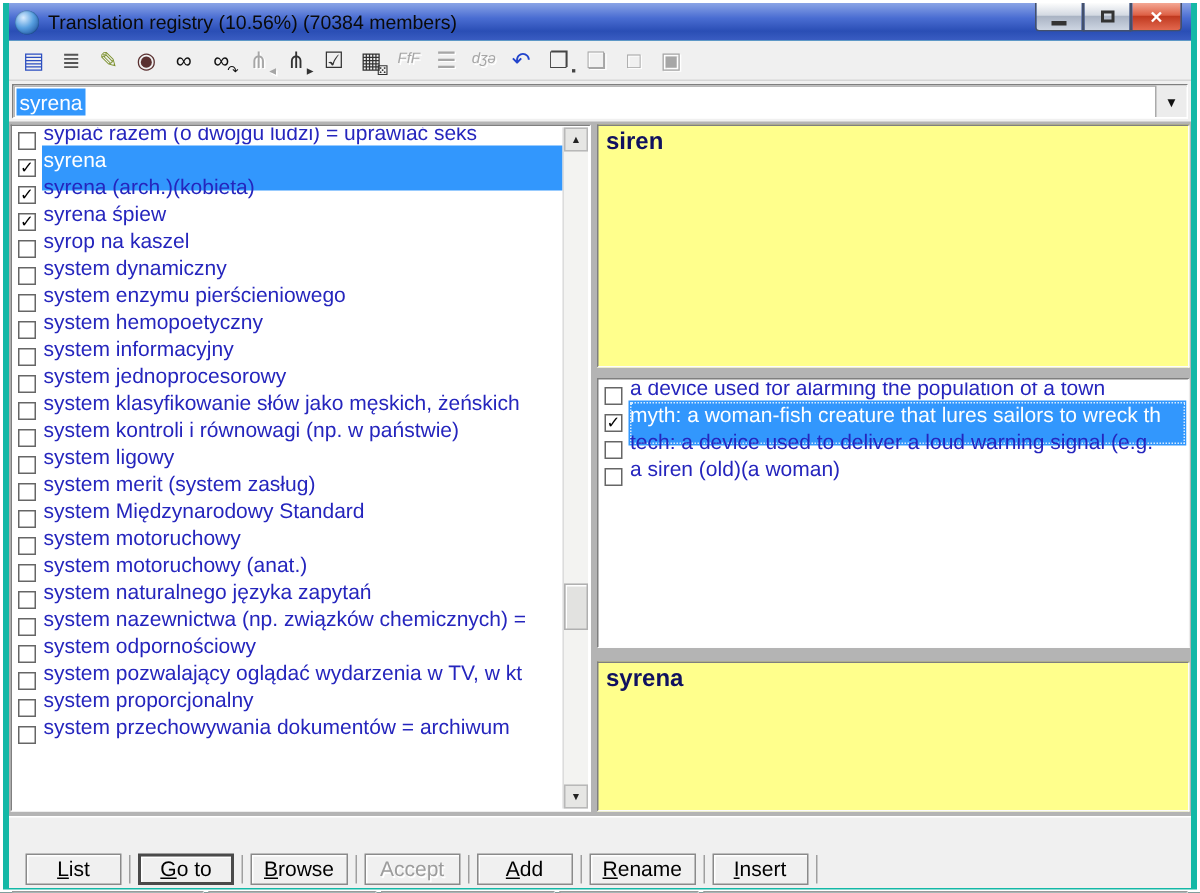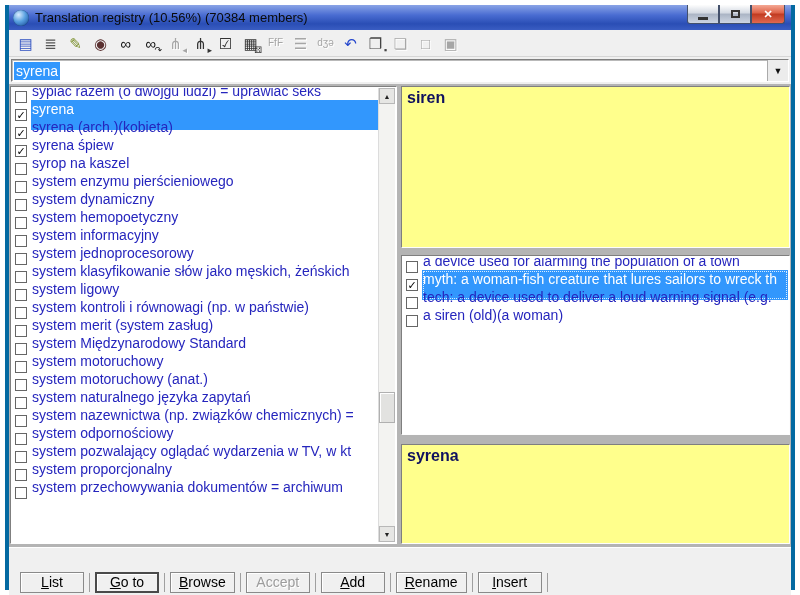--- a/index.html
+++ b/index.html
@@ -1,17 +1,17 @@
 <!DOCTYPE html>
 <html><head>
 <meta charset="utf-8">
 <style>
   html,body{margin:0;padding:0;background:#555;font-family:"Liberation Sans",sans-serif;}
-  .window{width:800px;height:595px;box-sizing:border-box;background:#0369a1;
-          border:5px solid #ffffff;padding:0 4px 4px 4px;position:relative;}
+  .window{width:800px;height:595px;box-sizing:border-box;background:#14b8a6;
+          border:2px solid #ffffff;padding:0 4px 4px 4px;position:relative;}
   
   .titlebar{height:25px;display:flex;align-items:center;gap:6px;padding-left:4px;
             background:linear-gradient(180deg,#8aa4e6 0%,#4a6dd2 40%,#2a4eb5 75%,#3a5dc2 100%);
             position:relative;color:#0a0a0a;font-size:13px;}
   .app-icon{width:16px;height:16px;border-radius:50%;
             background:radial-gradient(circle at 35% 30%,#d9ecff,#58a0e0 45%,#1c4f9c 90%);
             box-shadow:inset 0 0 1px #0a2a55;flex:0 0 auto;}
   .win-controls{position:absolute;top:0;right:6px;display:flex;}
   .wbtn{width:32px;height:19px;box-sizing:border-box;border:1px solid #43506b;border-top:none;
         display:flex;align-items:center;justify-content:center;
@@ -23,21 +23,21 @@
   .min-glyph{display:block;width:10px;height:3px;background:#333;margin-top:8px;}
   .max-glyph{display:block;width:9px;height:8px;border:2px solid #333;box-sizing:border-box;}
   
   .client{background:#f0f0f0;height:565px;display:flex;flex-direction:column;}
   
   .toolbar{height:26px;flex:0 0 auto;display:flex;align-items:center;gap:4px;padding-left:6px;
            border-bottom:1px solid #d6d6d6;}
   .tool-btn{width:21px;height:21px;display:flex;align-items:center;justify-content:center;
             position:relative;font-size:15px;line-height:1;}
   .tool-btn .ovl{position:absolute;right:-1px;bottom:-1px;font-size:9px;}
-  .tool-btn.txt{font-size:10px;}
+  .tool-btn.txt{font-size:10px;font-style:italic;}
   .tool-btn.disabled{color:#a6a6a6 !important;text-shadow:1px 1px 0 #fff;}
   
   .combo-row{height:27px;flex:0 0 auto;display:flex;align-items:center;padding:0 2px;}
   .combo{flex:1;height:23px;box-sizing:border-box;background:#fff;display:flex;align-items:center;
          border:1px solid #7f7f7f;border-bottom-color:#fff;border-right-color:#fff;
          box-shadow:inset 1px 1px 0 #b9b9b9;}
   .combo-text{margin-left:2px;font-size:14px;background:#3297fd;color:#fff;padding:1px 2px;}
   .combo-arrow{margin-left:auto;width:20px;height:21px;background:#ececec;border-left:1px solid #aaa;
          display:flex;align-items:center;justify-content:center;font-size:9px;color:#111;}
   
@@ -156,49 +156,49 @@
             <div class="row">
               <span class="cbx">✓</span>
               <span class="lbl">syrena śpiew</span>
             </div>
             <div class="row">
               <span class="cbx"></span>
               <span class="lbl">syrop na kaszel</span>
             </div>
             <div class="row">
               <span class="cbx"></span>
+              <span class="lbl">system dynamiczny</span>
+            </div>
+            <div class="row">
+              <span class="cbx"></span>
               <span class="lbl">system enzymu pierścieniowego</span>
             </div>
             <div class="row">
               <span class="cbx"></span>
-              <span class="lbl">system dynamiczny</span>
-            </div>
-            <div class="row">
-              <span class="cbx"></span>
               <span class="lbl">system hemopoetyczny</span>
             </div>
             <div class="row">
               <span class="cbx"></span>
               <span class="lbl">system informacyjny</span>
             </div>
             <div class="row">
               <span class="cbx"></span>
               <span class="lbl">system jednoprocesorowy</span>
             </div>
             <div class="row">
               <span class="cbx"></span>
               <span class="lbl">system klasyfikowanie słów jako męskich, żeńskich</span>
             </div>
             <div class="row">
               <span class="cbx"></span>
+              <span class="lbl">system kontroli i równowagi (np. w państwie)</span>
+            </div>
+            <div class="row">
+              <span class="cbx"></span>
               <span class="lbl">system ligowy</span>
-            </div>
-            <div class="row">
-              <span class="cbx"></span>
-              <span class="lbl">system kontroli i równowagi (np. w państwie)</span>
             </div>
             <div class="row">
               <span class="cbx"></span>
               <span class="lbl">system merit (system zasług)</span>
             </div>
             <div class="row">
               <span class="cbx"></span>
               <span class="lbl">system Międzynarodowy Standard</span>
             </div>
             <div class="row">

